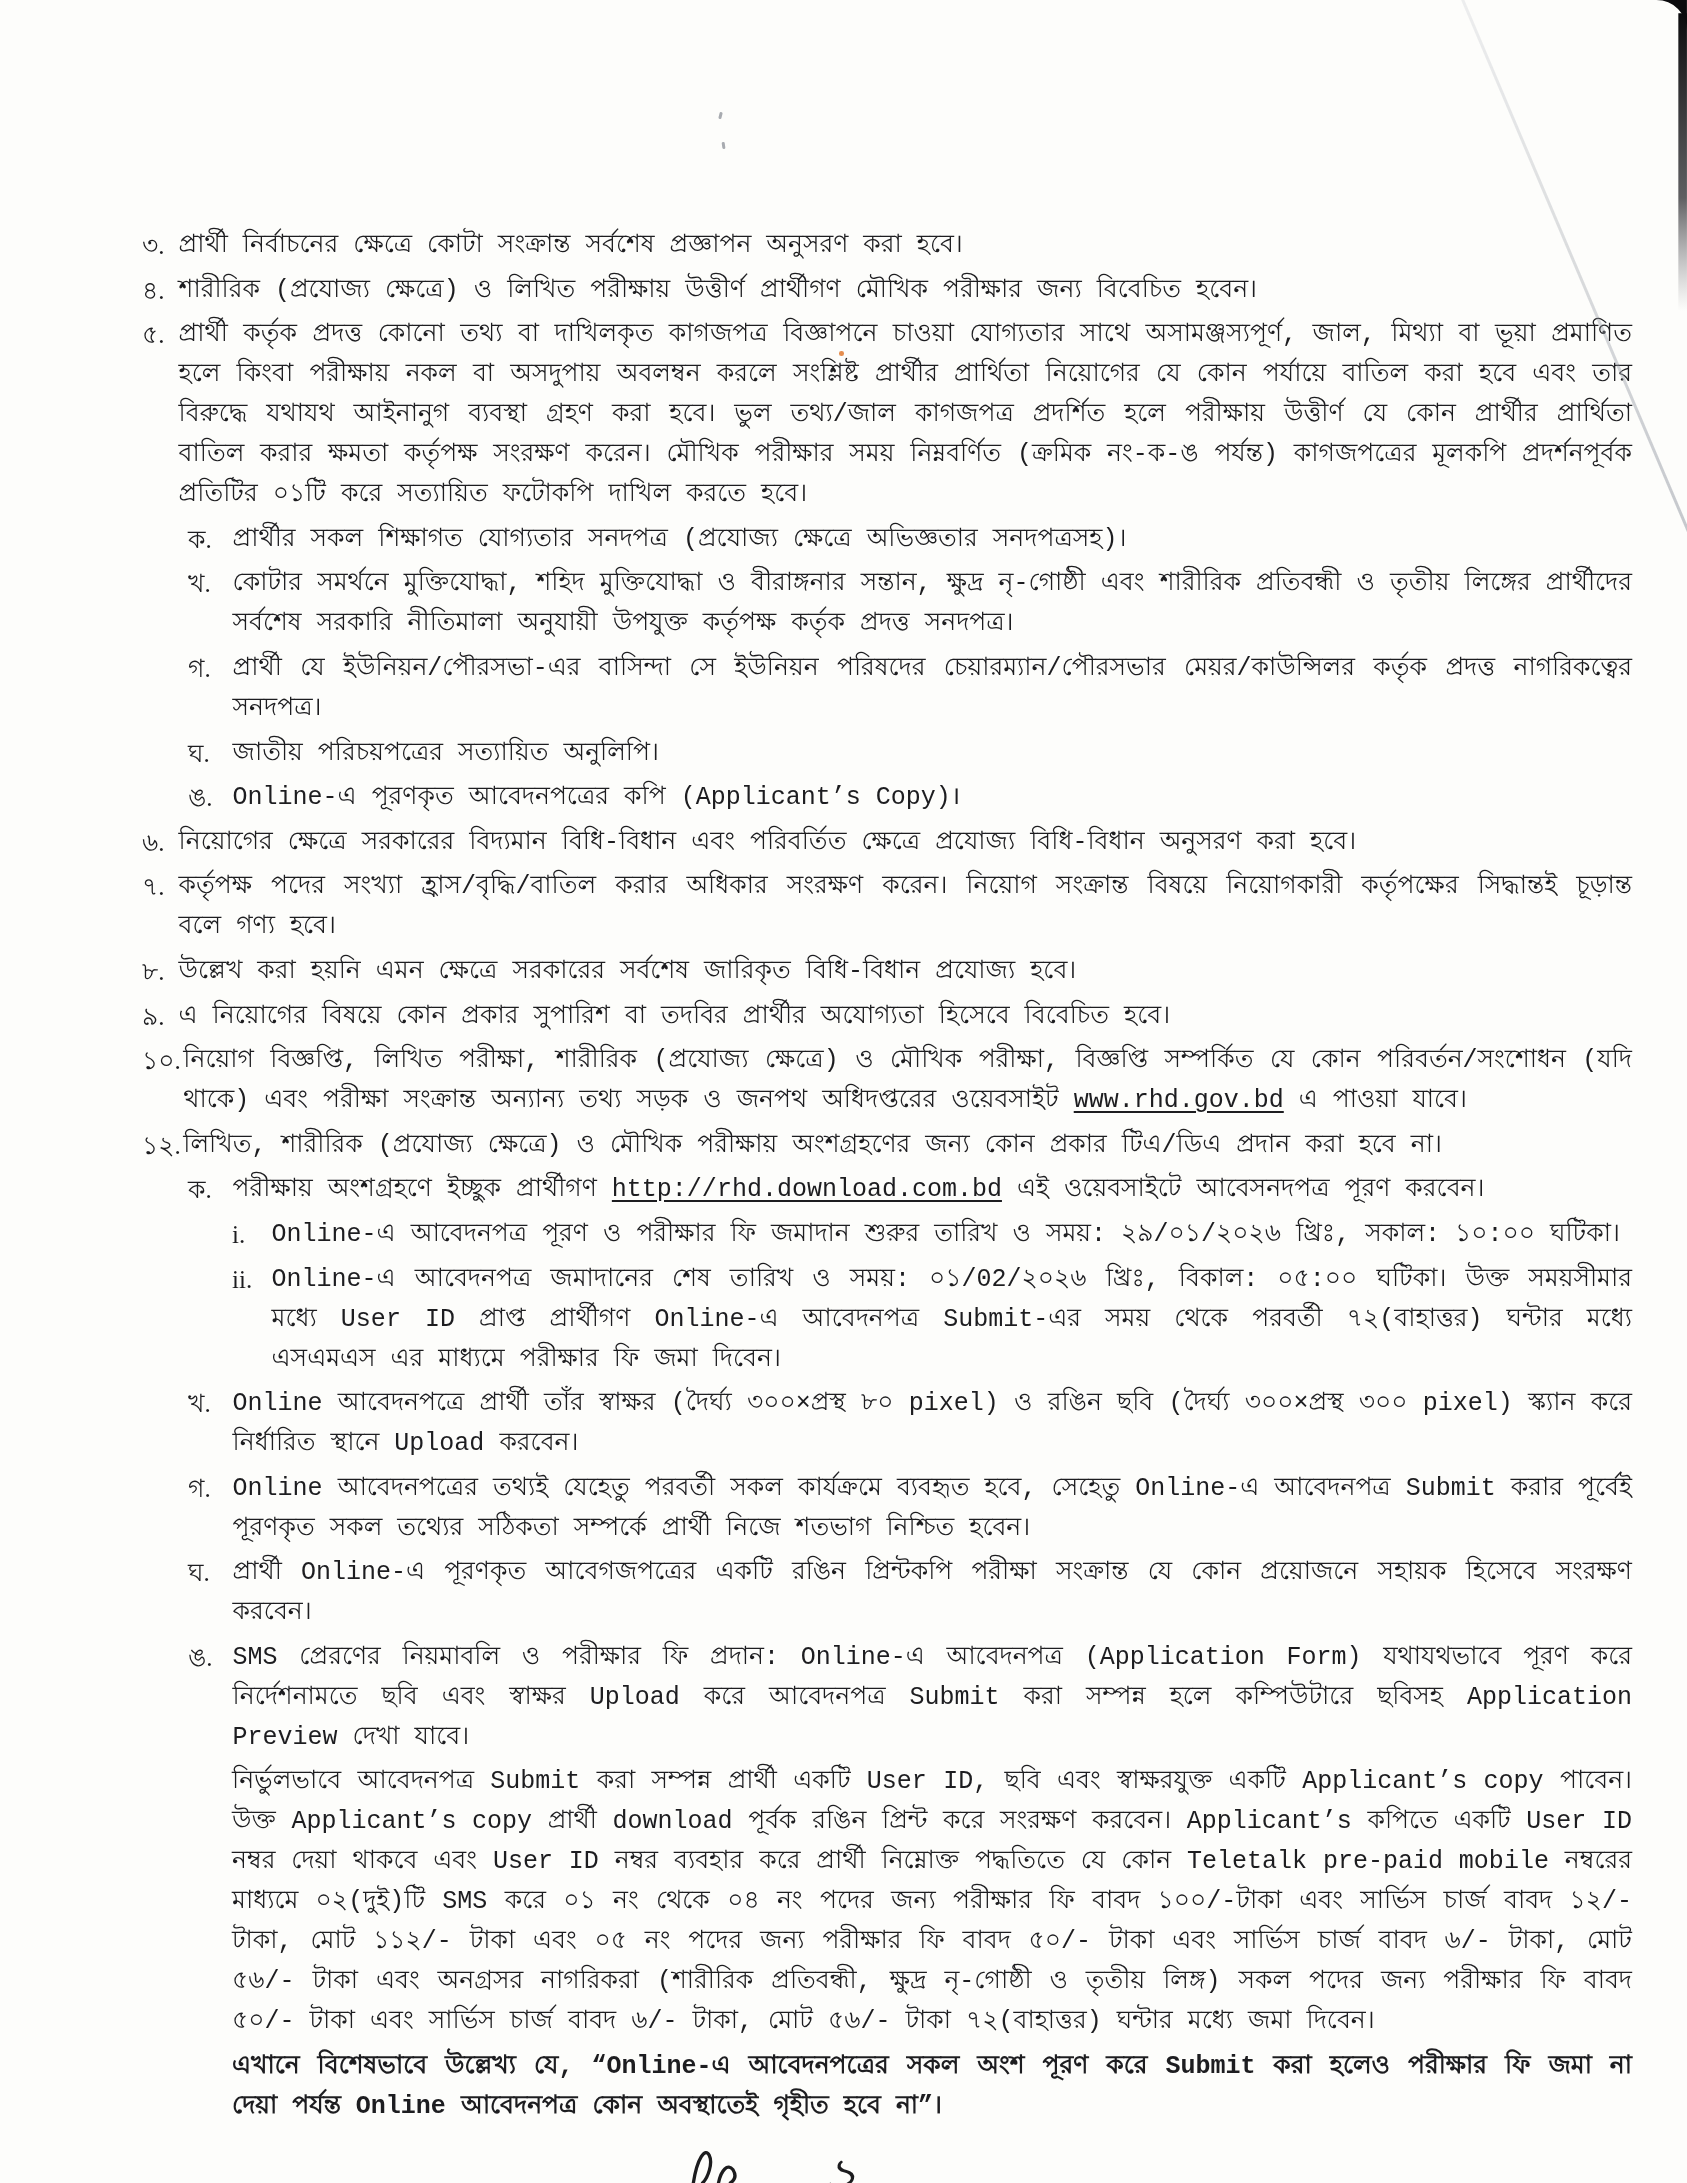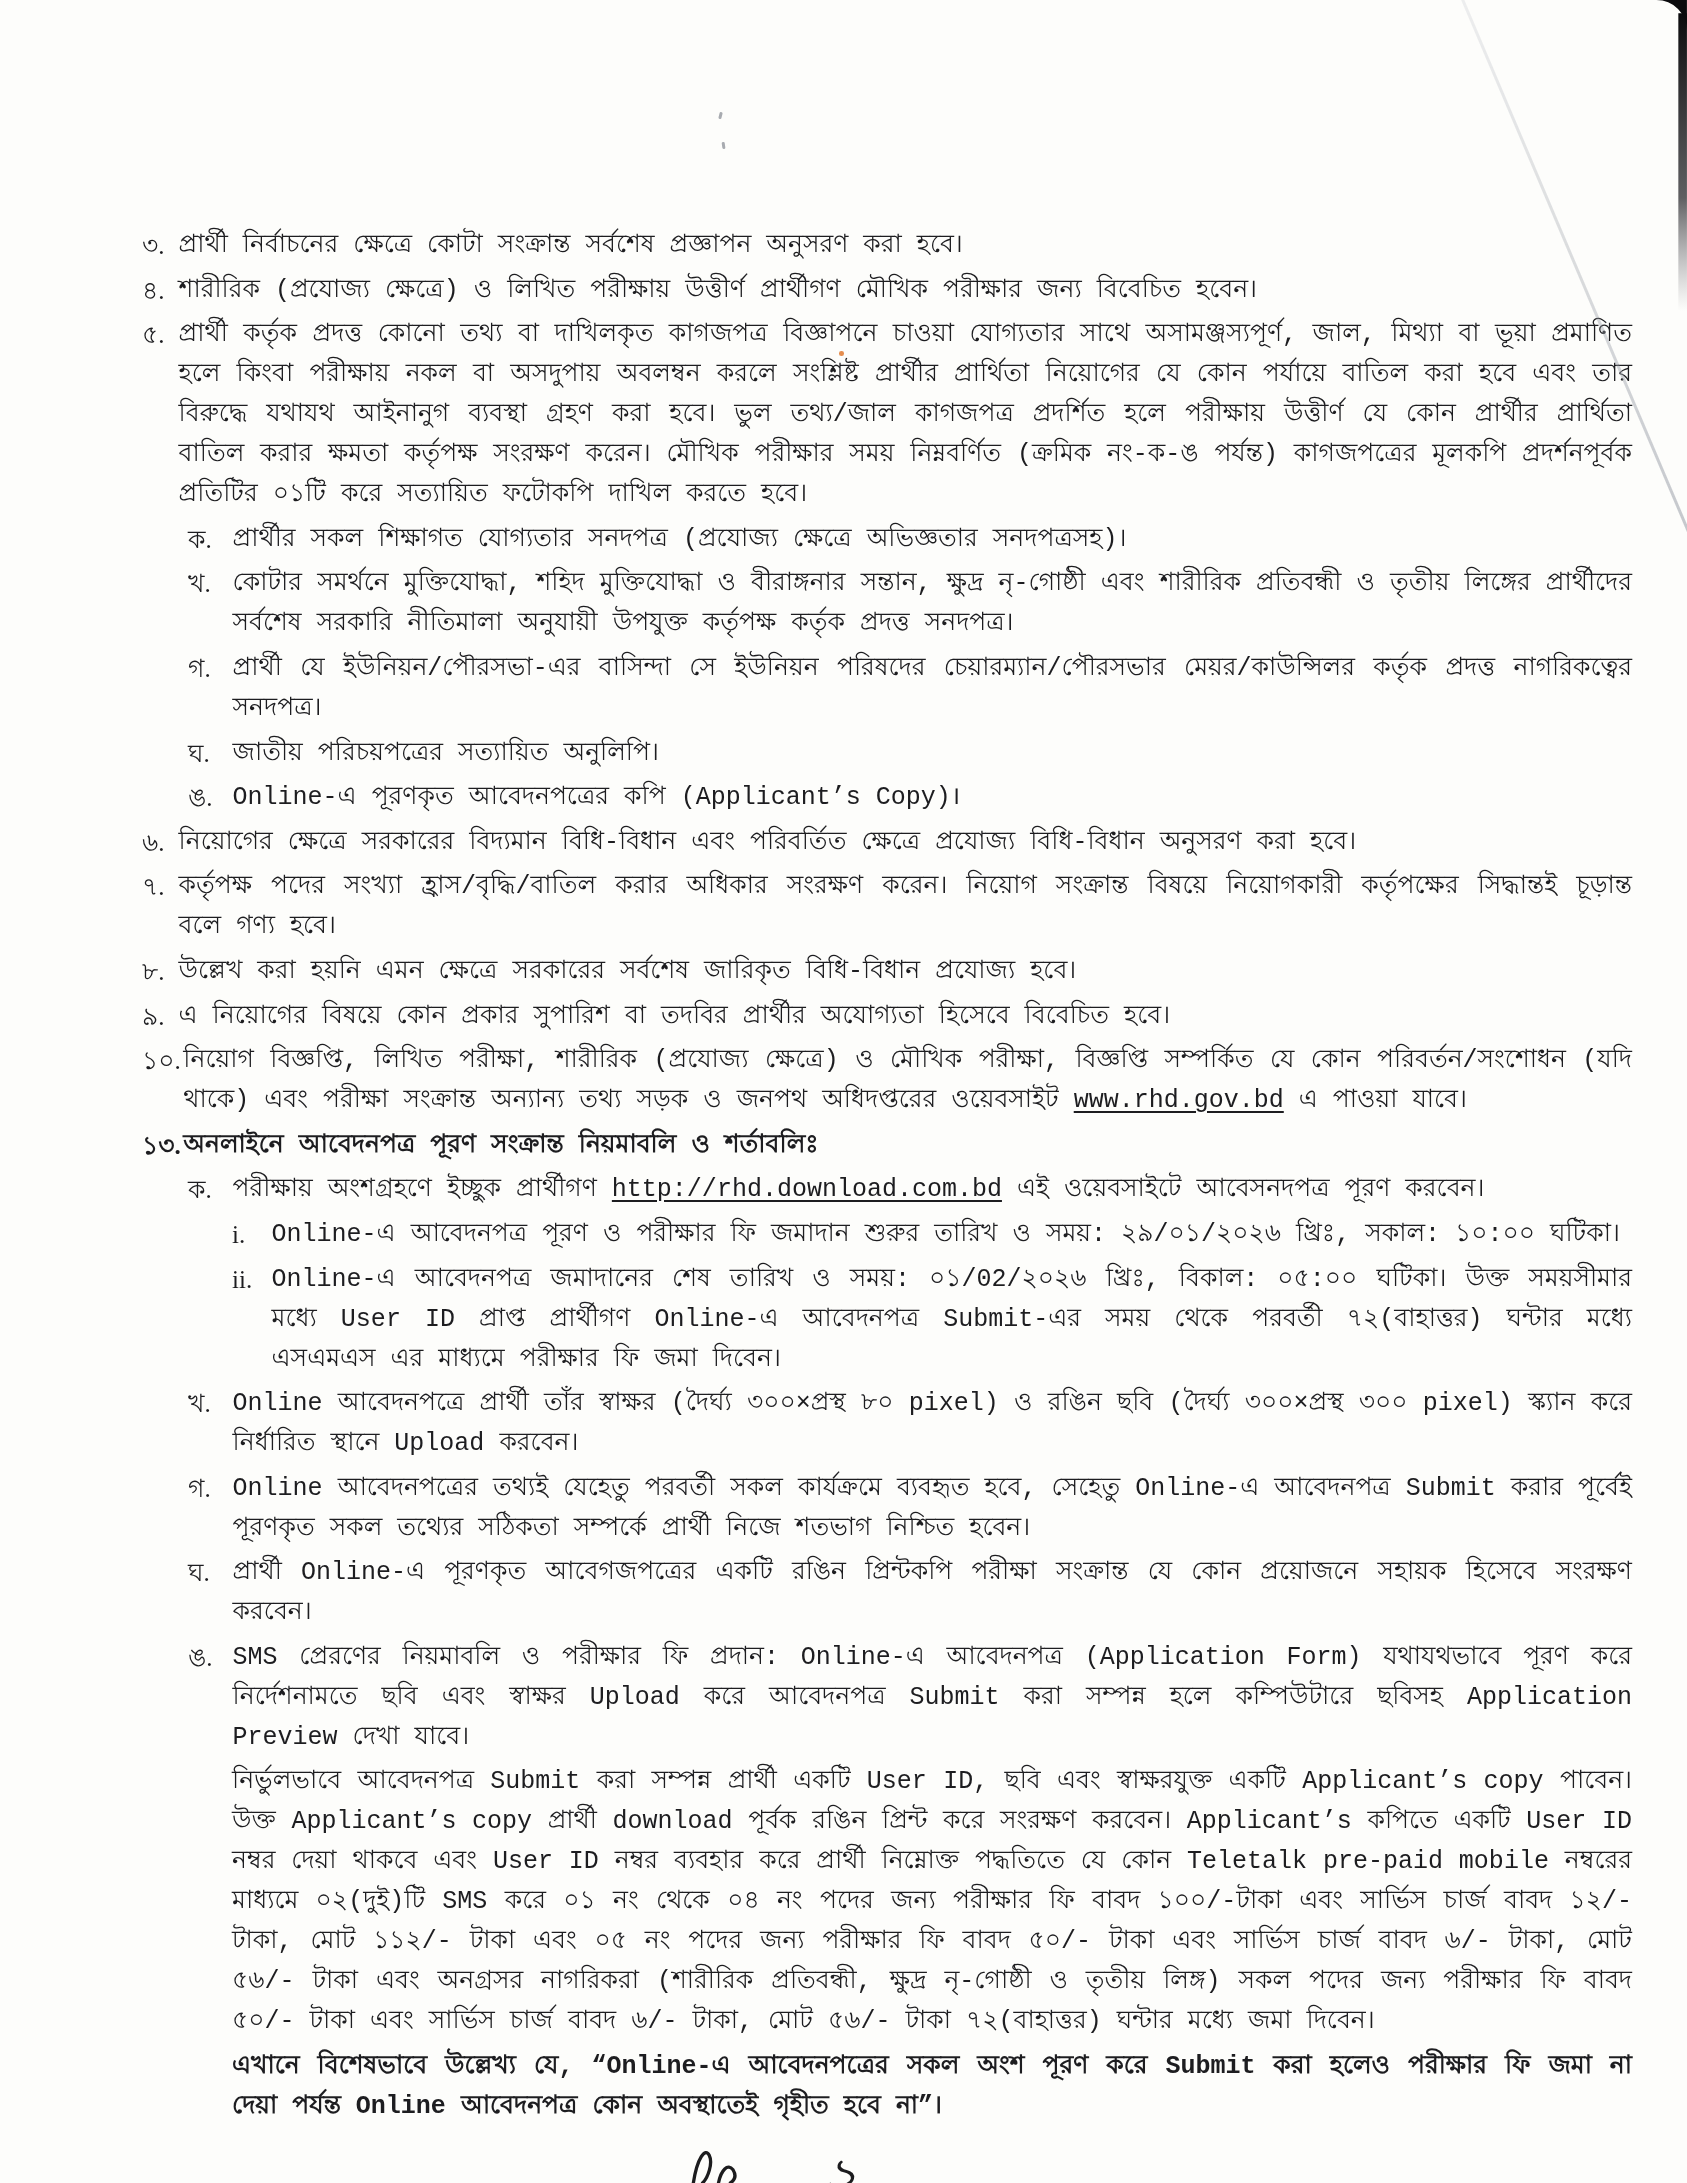--- a/index.html
+++ b/index.html
@@ -110,23 +110,23 @@
         <span class="body"><span>উল্লেখ করা হয়নি এমন ক্ষেত্রে সরকারের সর্বশেষ জারিকৃত বিধি-বিধান প্রযোজ্য হবে।</span></span>
       </div>
       <div class="item lvl0">
         <span class="num">৯.</span>
         <span class="body"><span>এ নিয়োগের বিষয়ে কোন প্রকার সুপারিশ বা তদবির প্রার্থীর অযোগ্যতা হিসেবে বিবেচিত হবে।</span></span>
       </div>
       <div class="item lvl0">
         <span class="num">১০.</span>
         <span class="body"><span>নিয়োগ বিজ্ঞপ্তি, লিখিত পরীক্ষা, শারীরিক (প্রযোজ্য ক্ষেত্রে) ও মৌখিক পরীক্ষা, বিজ্ঞপ্তি সম্পর্কিত যে কোন পরিবর্তন/সংশোধন (যদি থাকে) এবং পরীক্ষা সংক্রান্ত অন্যান্য তথ্য সড়ক ও জনপথ অধিদপ্তরের ওয়েবসাইট </span><span class="u">www.rhd.gov.bd</span><span> এ পাওয়া যাবে।</span></span>
       </div>
-      <div class="item lvl0 bold">
-        <span class="num">১৩.</span>
-        <span class="body"><span>অনলাইনে আবেদনপত্র পূরণ সংক্রান্ত নিয়মাবলি ও শর্তাবলিঃ</span></span>
+      <div class="item lvl0">
+        <span class="num">১২.</span>
+        <span class="body"><span>লিখিত, শারীরিক (প্রযোজ্য ক্ষেত্রে) ও মৌখিক পরীক্ষায় অংশগ্রহণের জন্য কোন প্রকার টিএ/ডিএ প্রদান করা হবে না।</span></span>
       </div>
       <div class="item lvl1">
         <span class="num">ক.</span>
         <span class="body"><span>পরীক্ষায় অংশগ্রহণে ইচ্ছুক প্রার্থীগণ </span><span class="u">http://rhd.download.com.bd</span><span> এই ওয়েবসাইটে আবেসনদপত্র পূরণ করবেন।</span></span>
       </div>
       <div class="item lvl2">
         <span class="num">i.</span>
         <span class="body"><span>Online-এ আবেদনপত্র পূরণ ও পরীক্ষার ফি জমাদান শুরুর তারিখ ও সময়: ২৯/০১/২০২৬ খ্রিঃ, সকাল: ১০:০০ ঘটিকা।</span></span>
       </div>
       <div class="item lvl2">

